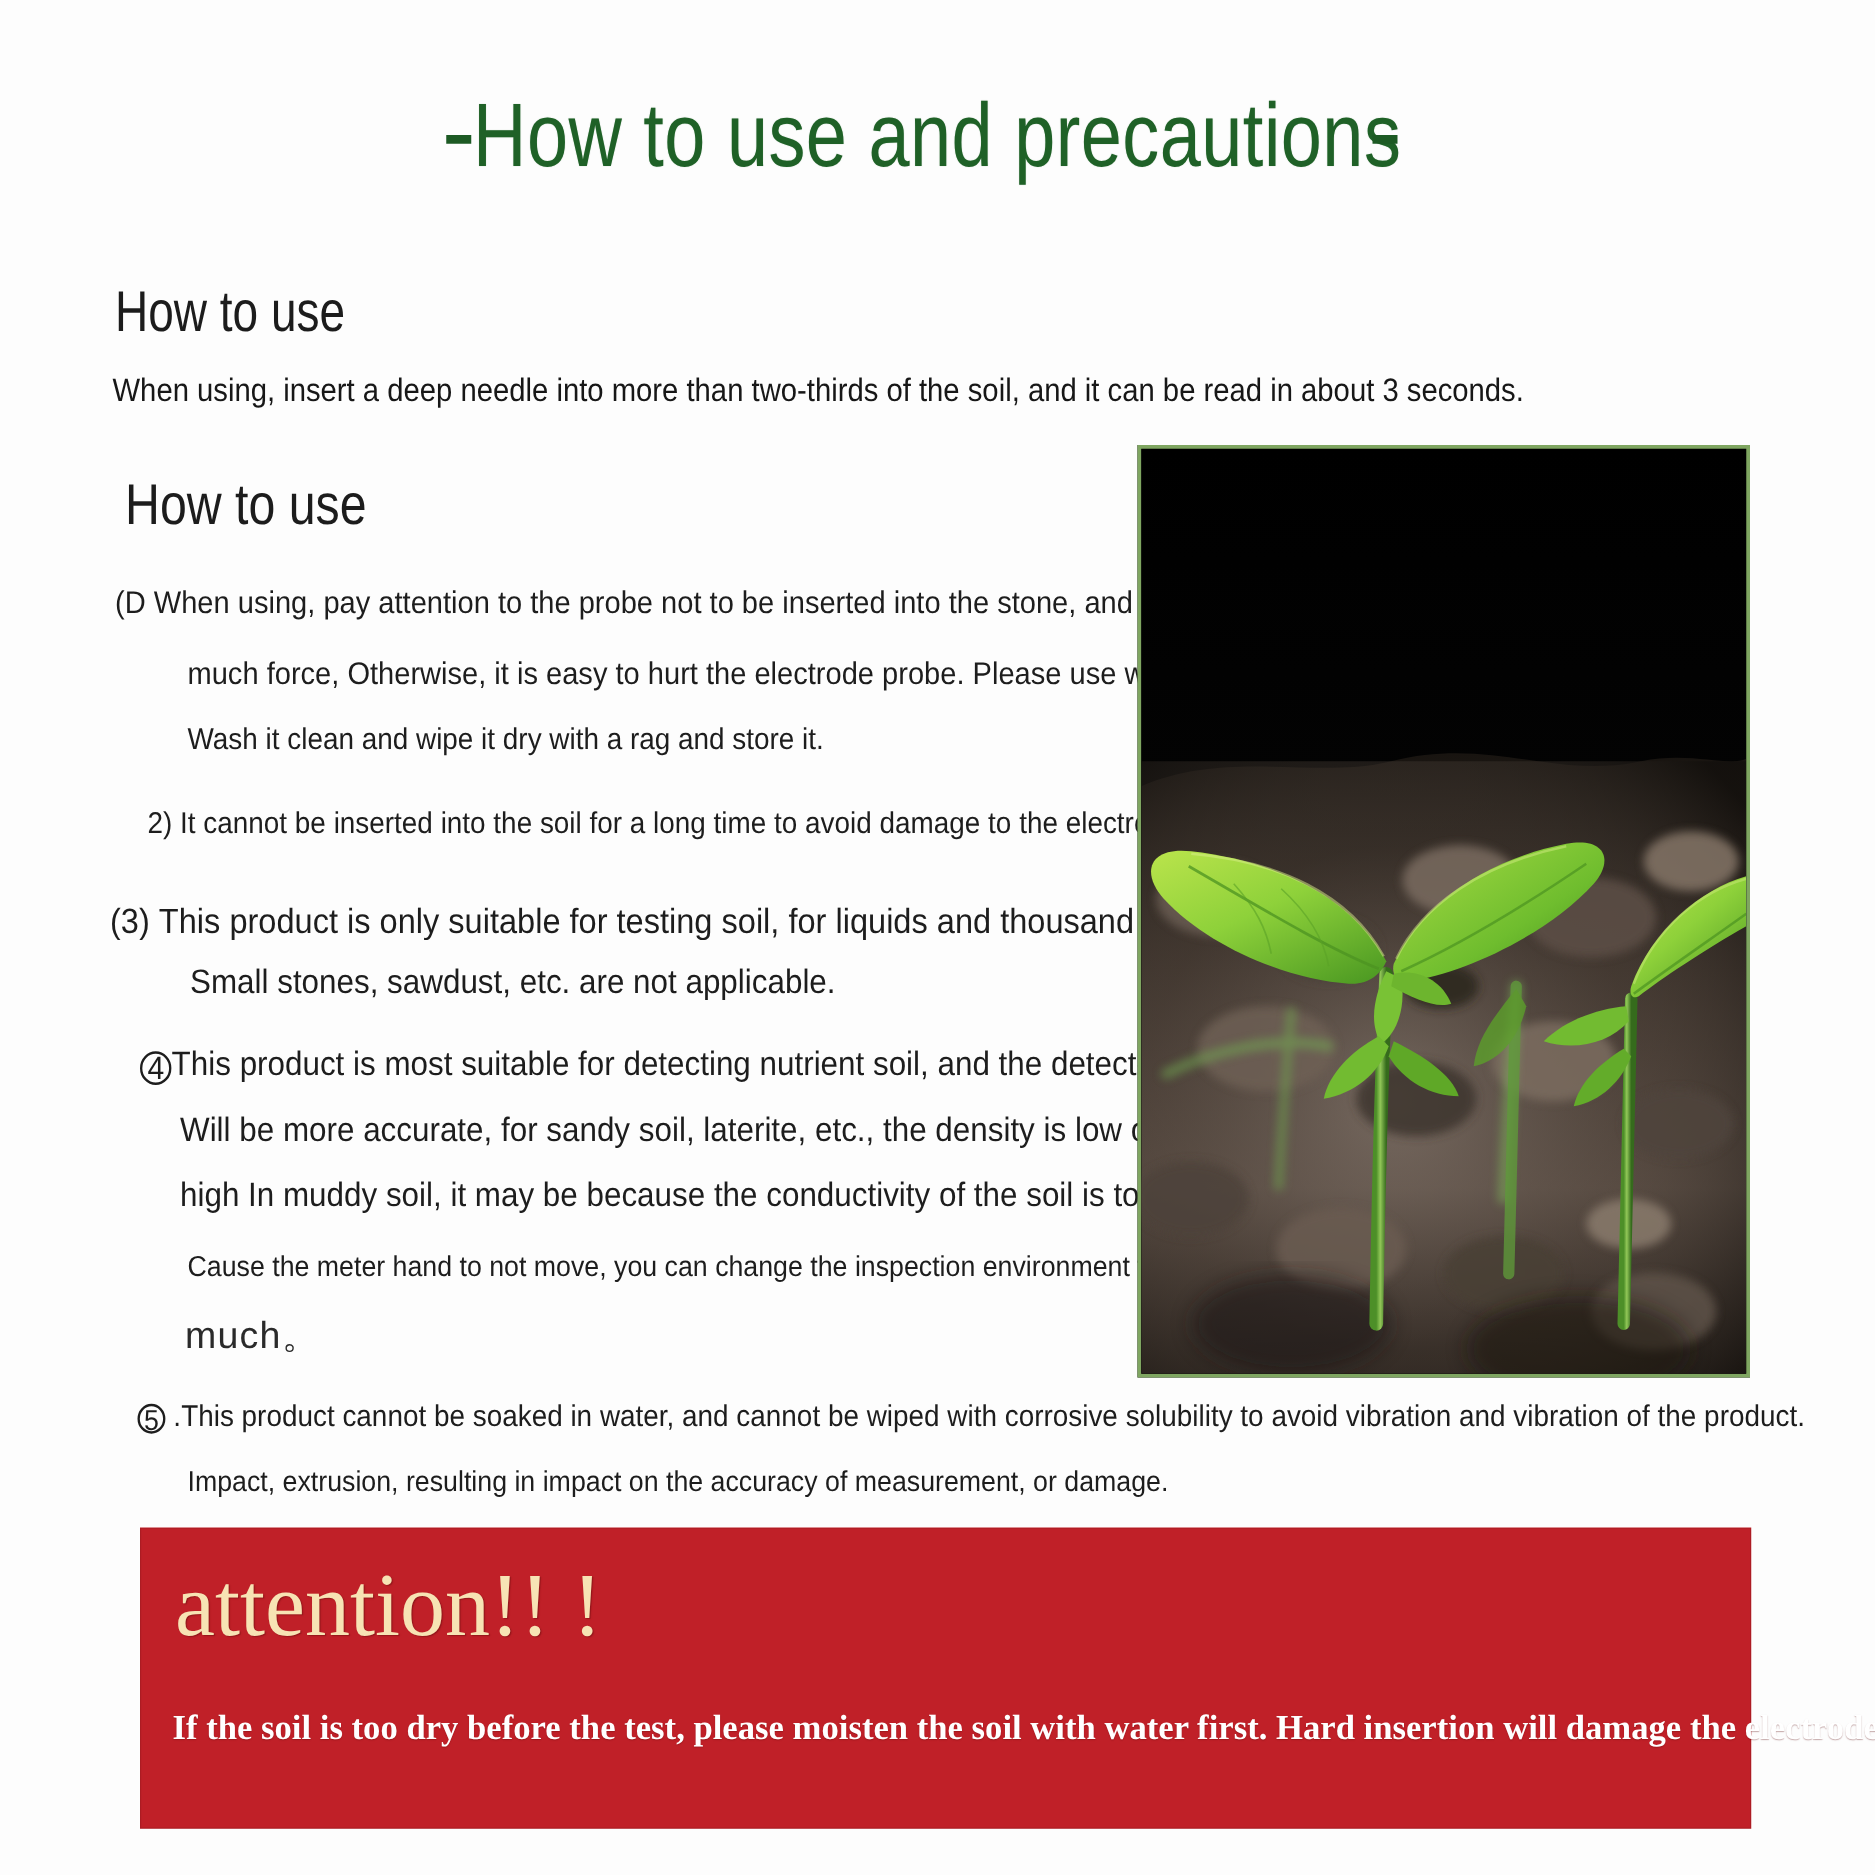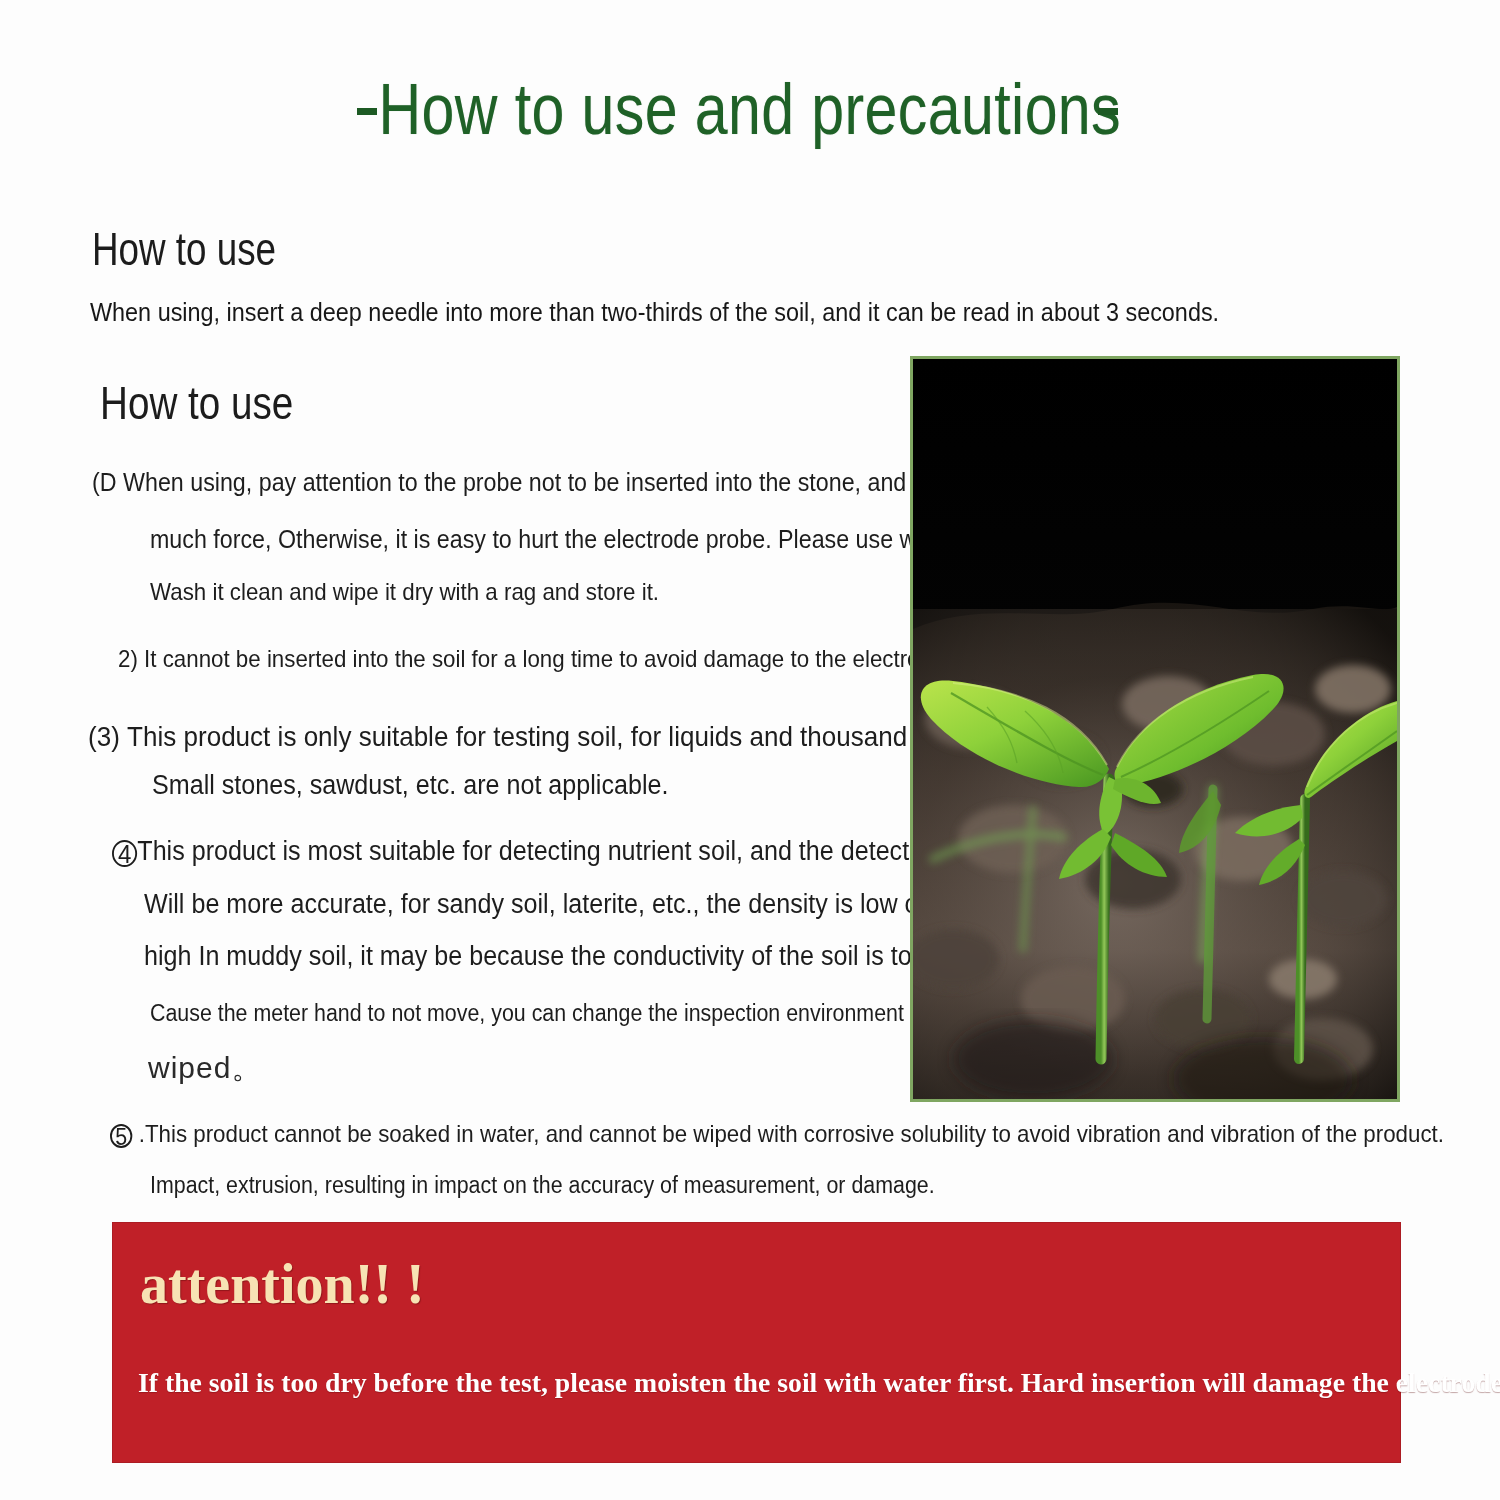--- a/index.html
+++ b/index.html
@@ -155,22 +155,22 @@
     height: 241px;
     background: #c02028;
     box-sizing: border-box;
     box-shadow: inset 0 0 0 1px rgba(0,0,0,0.10);
   }
   #attention-title {
     position: absolute;
     left: 28px;
     top: 30px;
     font-family: "Liberation Serif", serif;
-    font-weight: 700;
-    font-size: 56px;
+    font-weight: 400;
+    font-size: 72px;
     line-height: 64px;
     color: #f7e3b4;
     white-space: nowrap;
     text-shadow: 1px 1px 1px rgba(90,10,10,0.45);
   }
   #attention-body {
     position: absolute;
     left: 26px;
     top: 144px;
     width: 1240px;
@@ -216,21 +216,21 @@
     <span class="marker">(3)</span><span>&nbsp;</span><span>This product is only suitable for testing soil, for liquids and thousand flour、</span>
   </div>
   <div class="body-line" id="ln-3b">Small stones, sawdust, etc. are not applicable.</div>
 
   <div class="body-line" id="ln-4a">
     <span class="marker circled">4</span><span>This product is most suitable for detecting nutrient soil, and the detected value</span>
   </div>
   <div class="body-line" id="ln-4b">Will be more accurate, for sandy soil, laterite, etc., the density is low or too&nbsp;&nbsp;:</div>
   <div class="body-line" id="ln-4c">high In muddy soil, it may be because the conductivity of the soil is too poor.</div>
   <div class="body-line" id="ln-4d">Cause the meter hand to not move, you can change the inspection environment to re-check</div>
-  <div class="body-line" id="ln-4e">wiped。</div>
+  <div class="body-line" id="ln-4e">much。</div>
 
   <div class="body-line" id="ln-5a">
     <span class="marker circled">5</span><span>&nbsp;</span><span>.This product cannot be soaked in water, and cannot be wiped with corrosive solubility to avoid vibration and vibration of the product.</span>
   </div>
   <div class="body-line" id="ln-5b">Impact, extrusion, resulting in impact on the accuracy of measurement, or damage.</div>
 
   <div id="photo-frame">
     <svg id="photo-svg" viewBox="0 0 484 740" preserveAspectRatio="none">
       <defs>
         <linearGradient id="skyG" x1="0" y1="0" x2="0" y2="1">

